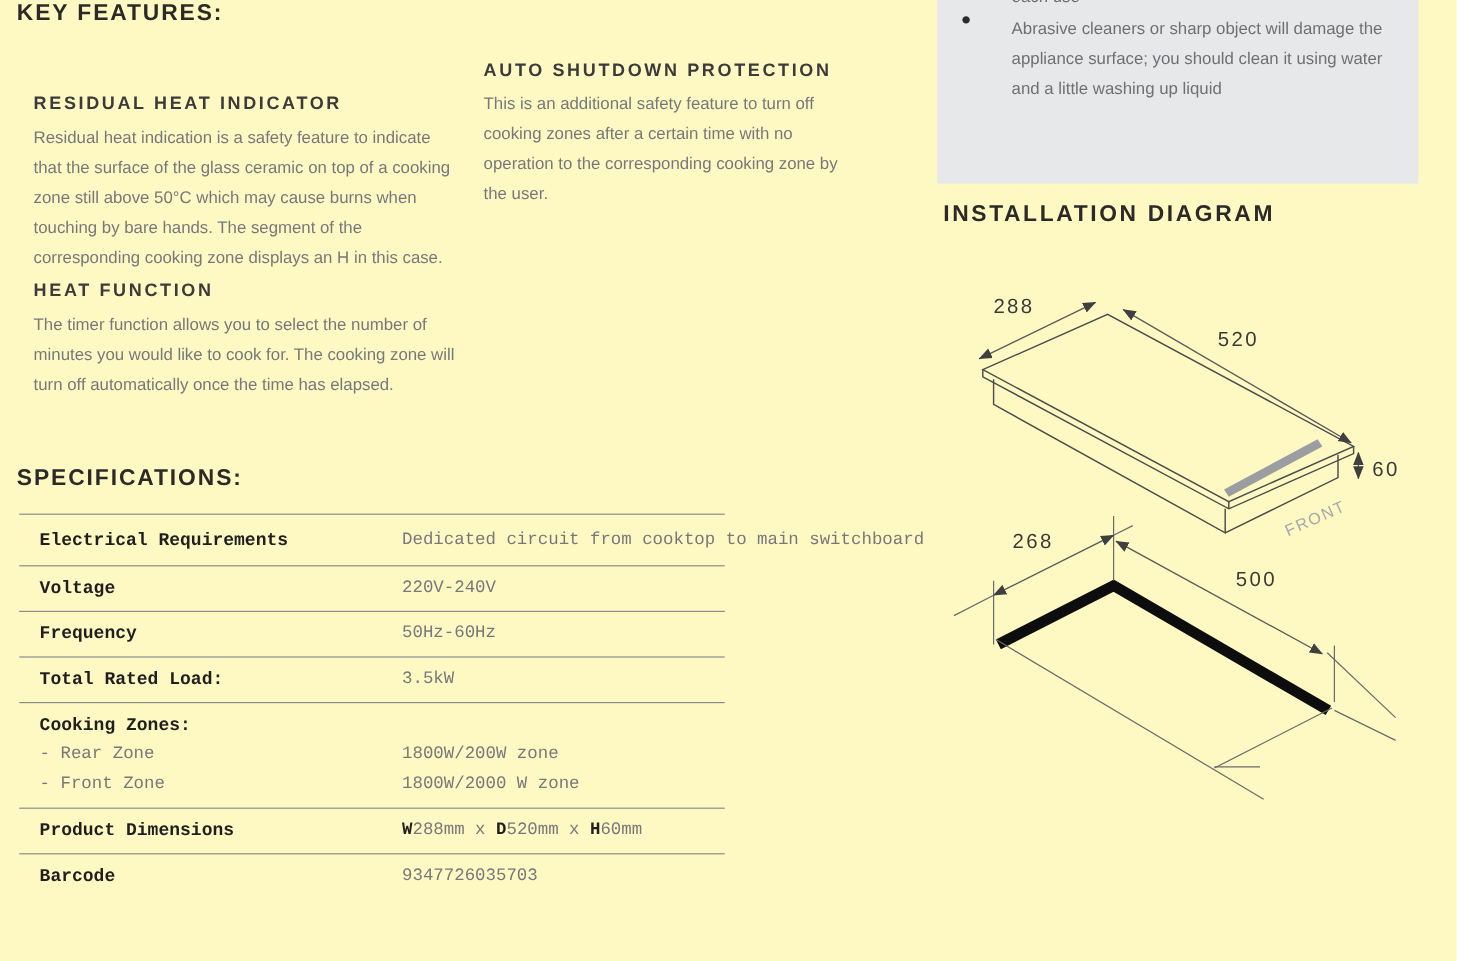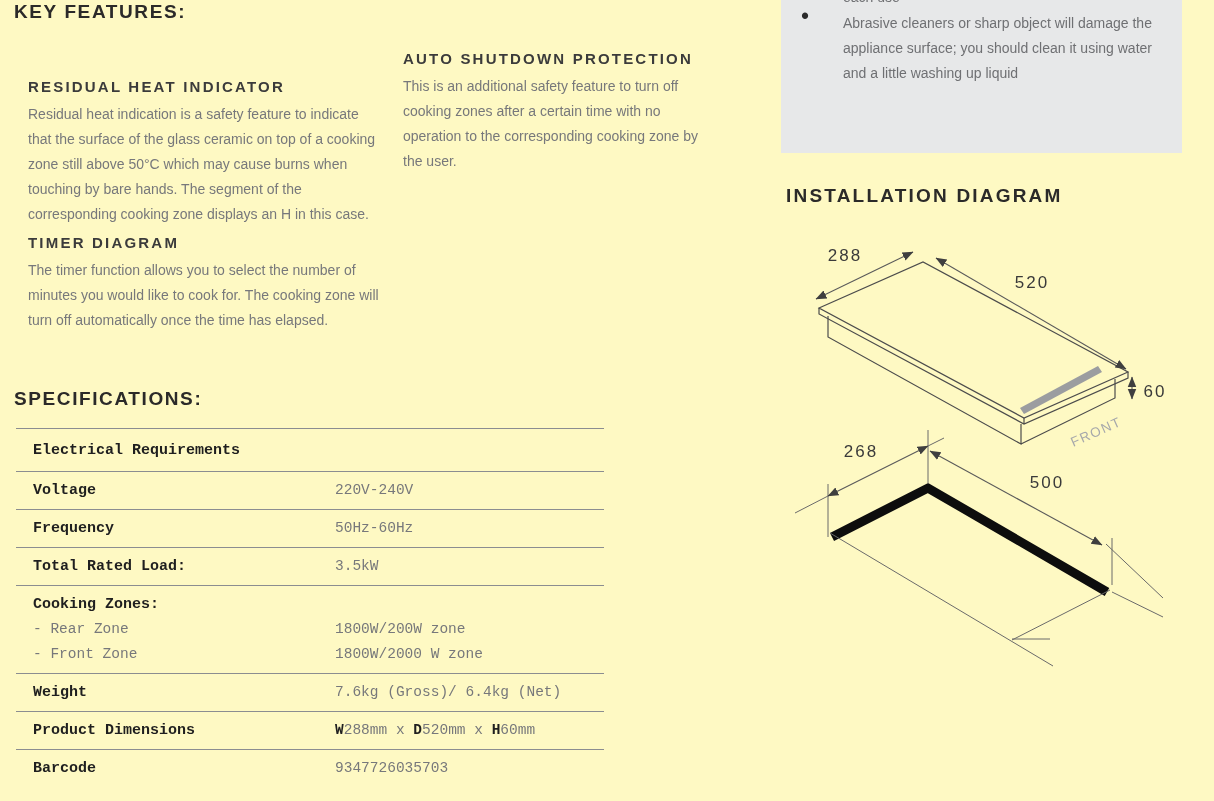--- a/index.html
+++ b/index.html
@@ -2,21 +2,21 @@
 <html><head>
 <meta charset="utf-8">
 <style>
   html,body{margin:0;padding:0;background:#fff;}
   .page{position:relative;width:1214px;height:801px;background:#fef9c3;overflow:hidden;
         font-family:"Liberation Sans", sans-serif;}
   h1,h2,p{margin:0;}
   .h-main{position:absolute;font-size:19px;font-weight:700;letter-spacing:1.6px;color:#2b2a29;}
   #keyFeaturesTitle{left:14px;top:1px;}
   #specsTitle{left:14px;top:388px;}
-  #installTitle{left:786px;top:185px;letter-spacing:2.2px;}
+  #installTitle{left:786px;top:168px;letter-spacing:2.2px;}
   .feature{position:absolute;}
   .feature h2{font-size:15px;font-weight:700;letter-spacing:2.2px;color:#3b3b3b;margin-bottom:7px;}
   .feature p{font-size:14px;line-height:25px;color:#77787b;}
   .f-residual{left:28px;top:50px;width:352px;margin-top:28px;}
   .f-timer{left:28px;top:234px;width:352px;}
   .f-auto{left:403px;top:50px;width:302px;}
   
   .notice{position:absolute;left:781px;top:0;width:401px;height:153px;background:#e7e8e9;overflow:hidden;}
   .notice .clip{position:absolute;left:62px;top:-15px;font-size:14px;line-height:25px;color:#6f7073;}
   .notice .bullet{position:absolute;left:20px;top:4px;font-size:23px;line-height:25px;color:#2b2b2b;}
@@ -47,21 +47,21 @@
 <div class="page">
 
   <h1 class="h-main" id="keyFeaturesTitle">KEY FEATURES:</h1>
 
   <section class="feature f-residual">
     <h2>RESIDUAL HEAT INDICATOR</h2>
     <p>Residual heat indication is a safety feature to indicate that the surface of the glass ceramic on top of a cooking zone still above 50°C which may cause burns when touching by bare hands. The segment of the corresponding cooking zone displays an H in this case.</p>
   </section>
 
   <section class="feature f-timer">
-    <h2>TIMER DIAGRAM</h2>
+    <h2>HEAT FUNCTION</h2>
     <p>The timer function allows you to select the number of minutes you would like to cook for. The cooking zone will turn off automatically once the time has elapsed.</p>
   </section>
 
   <section class="feature f-auto">
     <h2>AUTO SHUTDOWN PROTECTION</h2>
     <p>This is an additional safety feature to turn off cooking zones after a certain time with no operation to the corresponding cooking zone by the user.</p>
   </section>
 
   <aside class="notice">
     <span class="clip">each use</span>
@@ -69,20 +69,21 @@
     <p>Abrasive cleaners or sharp object will damage the appliance surface; you should clean it using water and a little washing up liquid</p>
   </aside>
 
   <h1 class="h-main" id="specsTitle">SPECIFICATIONS:</h1>
 
   <div class="specs">
       <div class="spec-row">
         <div class="spec-label">
           <div>Electrical Requirements</div>
         </div>
+        <div class="spec-value">Dedicated circuit from cooktop to main switchboard</div>
       </div>
       <div class="spec-row">
         <div class="spec-label">
           <div>Voltage</div>
         </div>
         <div class="spec-value">220V-240V</div>
       </div>
       <div class="spec-row">
         <div class="spec-label">
           <div>Frequency</div>
@@ -99,26 +100,20 @@
         <div class="spec-label">
           <div>Cooking Zones:</div>
           <div class="spec-sub-label">- Rear Zone</div>
           <div class="spec-sub-label">- Front Zone</div>
         </div>
         <div class="spec-value">
           <div>&nbsp;</div>
           <div>1800W/200W zone</div>
           <div>1800W/2000 W zone</div>
         </div>
-      </div>
-      <div class="spec-row">
-        <div class="spec-label">
-          <div>Weight</div>
-        </div>
-        <div class="spec-value">7.6kg (Gross)/ 6.4kg (Net)</div>
       </div>
       <div class="spec-row">
         <div class="spec-label">
           <div>Product Dimensions</div>
         </div>
         <div class="spec-value"><b class="dim-letter">W</b><span>288mm x </span><b class="dim-letter">D</b><span>520mm x </span><b class="dim-letter">H</b><span>60mm</span></div>
       </div>
       <div class="spec-row">
         <div class="spec-label">
           <div>Barcode</div>

